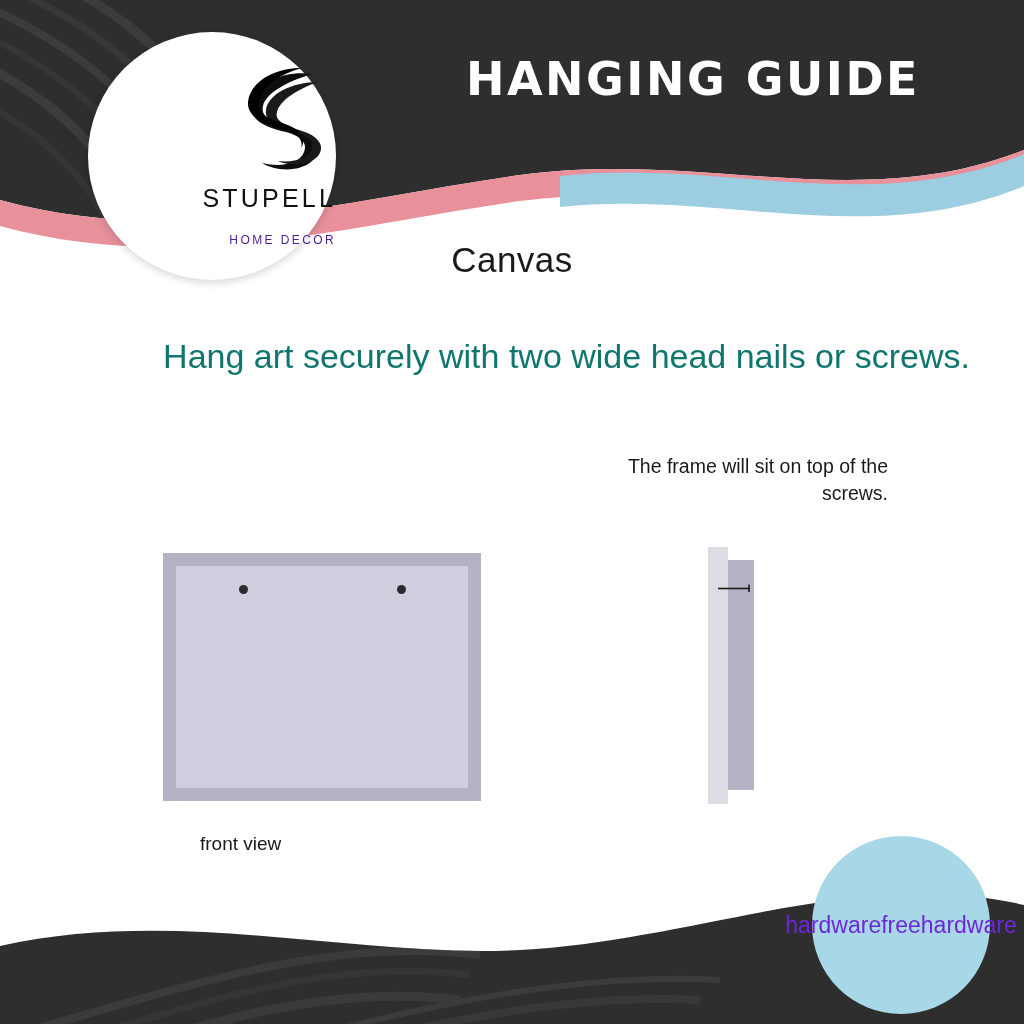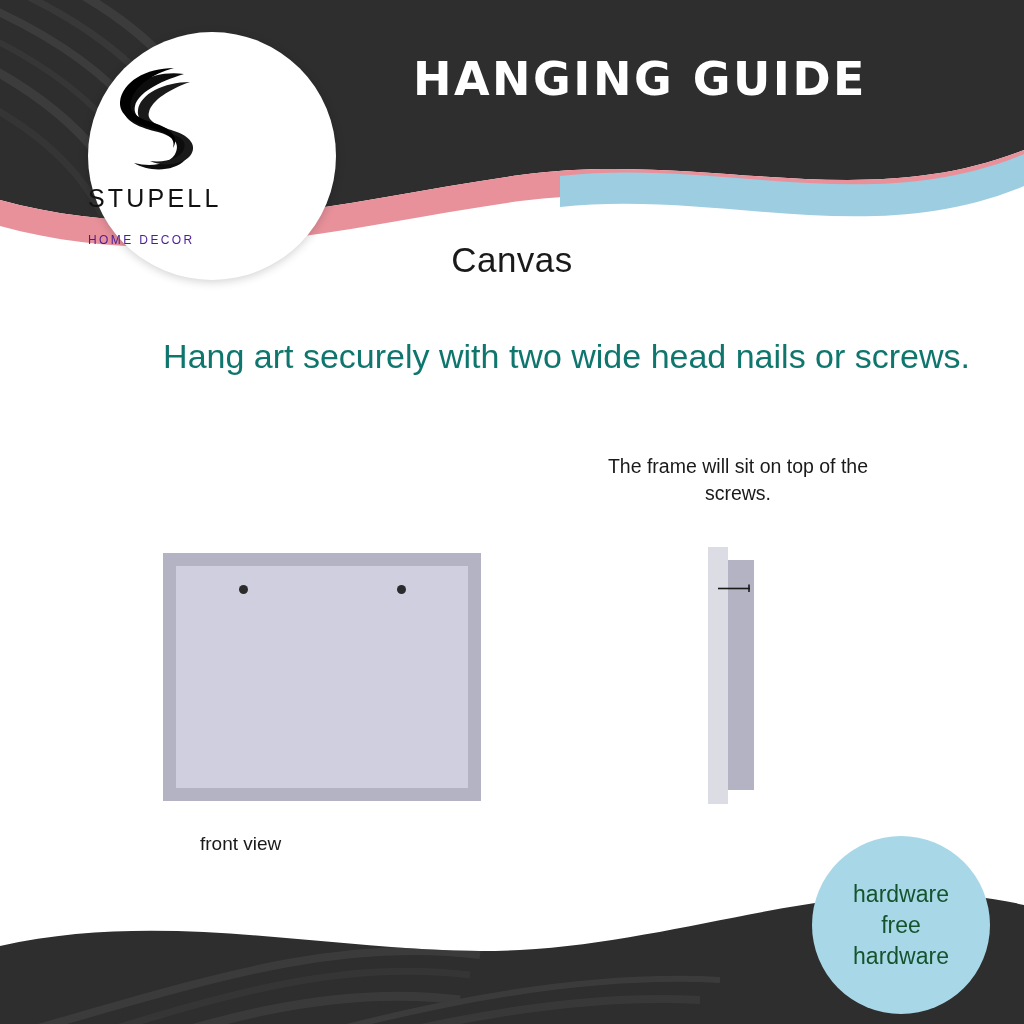--- a/index.html
+++ b/index.html
@@ -36,21 +36,21 @@
     position: absolute;
     left: 88px;
     top: 32px;
     width: 248px;
     height: 248px;
     border-radius: 50%;
     background: #ffffff;
     box-shadow: 0 2px 10px rgba(0,0,0,0.18);
     display: flex;
     flex-direction: column;
-    align-items: flex-start;
+    align-items: flex-end;
     justify-content: flex-start;
     padding-top: 30px;
     box-sizing: border-box;
   }
   .logo-mark {
     width: 120px;
     height: 118px;
     margin-bottom: 4px;
   }
   .logo-name {
@@ -65,21 +65,21 @@
     color: #4c1d95;
     margin-top: 20px;
   }
 
   
   .header-title {
     position: absolute;
     left: 360px;
     top: 52px;
     width: 560px;
-    text-align: center;
+    text-align: right;
     color: #ffffff;
     font-size: 46px;
     font-weight: bold;
     letter-spacing: 2.5px;
     font-family: "DejaVu Sans", sans-serif;
   }
 
   
   .product-type {
     position: absolute;
@@ -110,21 +110,21 @@
     text-align: center;
     font-size: 19.5px;
     line-height: 27px;
     color: #1a1a1a;
   }
   .col-right-caption {
     position: absolute;
     left: 588px;
     top: 453px;
     width: 300px;
-    text-align: center;
+    text-align: right;
     font-size: 19.5px;
     line-height: 27px;
     color: #1a1a1a;
   }
 
   
   .front-view {
     position: absolute;
     left: 163px;
     top: 553px;
@@ -197,24 +197,24 @@
   
   .hw-badge {
     position: absolute;
     left: 812px;
     top: 836px;
     width: 178px;
     height: 178px;
     border-radius: 50%;
     background: #a8d8e8;
     display: flex;
-    flex-direction: column;
+    flex-direction: row;
     align-items: center;
     justify-content: center;
-    color: #14532d;
+    color: #6d28d9;
     font-size: 23px;
     line-height: 31px;
     text-align: center;
   }
 </style>
 </head>
 <body>
 
 <div class="page">
 

